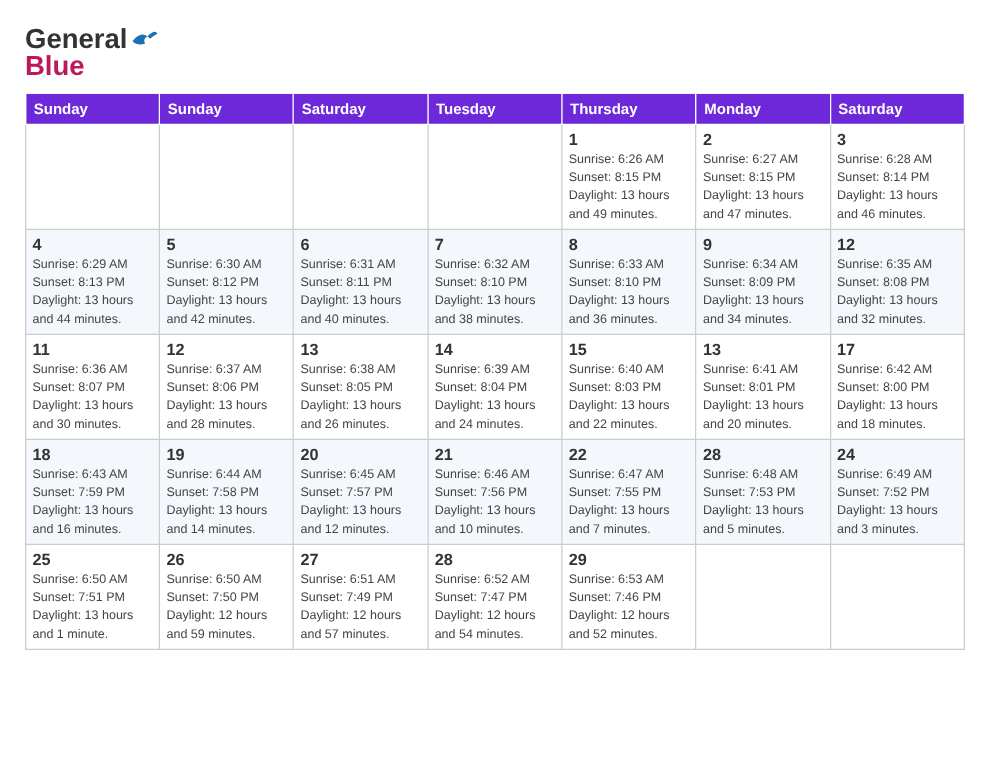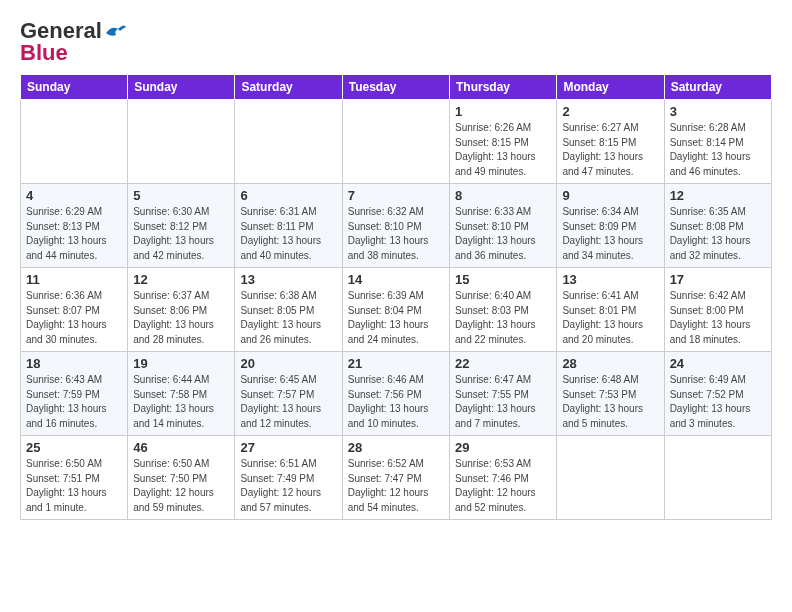--- a/index.html
+++ b/index.html
@@ -219,21 +219,21 @@
           <div class="day-num">24</div>
           <div class="day-info">Sunrise: 6:49 AM<br>Sunset: 7:52 PM<br>Daylight: 13 hours<br>and 3 minutes.</div>
         </td>
       </tr>
       <tr>
         <td>
           <div class="day-num">25</div>
           <div class="day-info">Sunrise: 6:50 AM<br>Sunset: 7:51 PM<br>Daylight: 13 hours<br>and 1 minute.</div>
         </td>
         <td>
-          <div class="day-num">46</div>
+          <div class="day-num">26</div>
           <div class="day-info">Sunrise: 6:50 AM<br>Sunset: 7:50 PM<br>Daylight: 12 hours<br>and 59 minutes.</div>
         </td>
         <td>
           <div class="day-num">27</div>
           <div class="day-info">Sunrise: 6:51 AM<br>Sunset: 7:49 PM<br>Daylight: 12 hours<br>and 57 minutes.</div>
         </td>
         <td>
           <div class="day-num">28</div>
           <div class="day-info">Sunrise: 6:52 AM<br>Sunset: 7:47 PM<br>Daylight: 12 hours<br>and 54 minutes.</div>
         </td>

